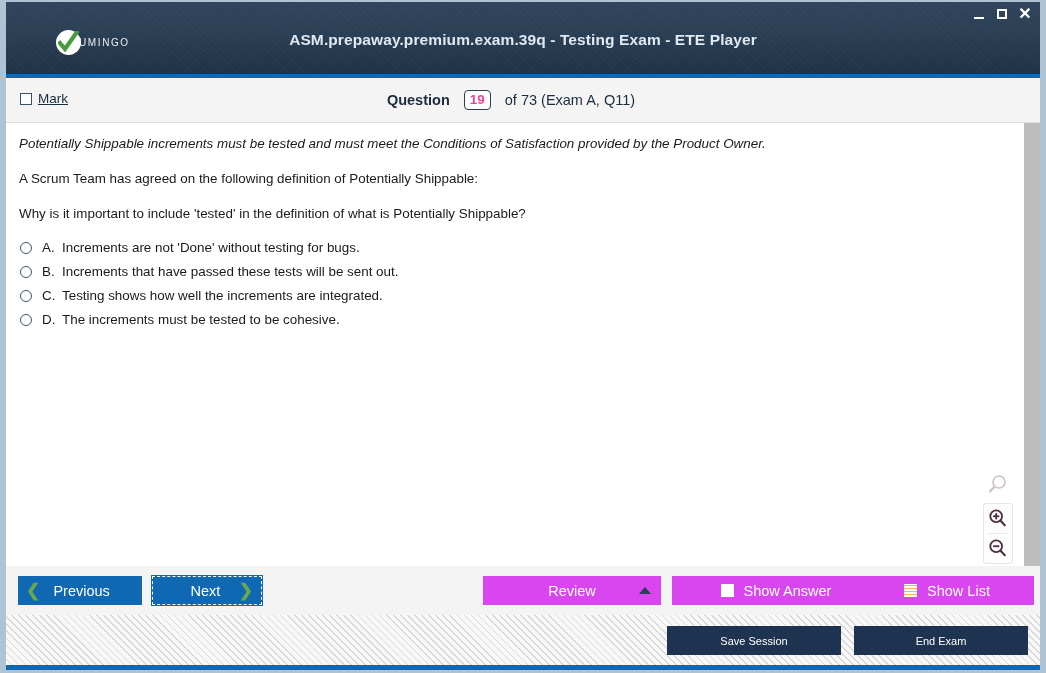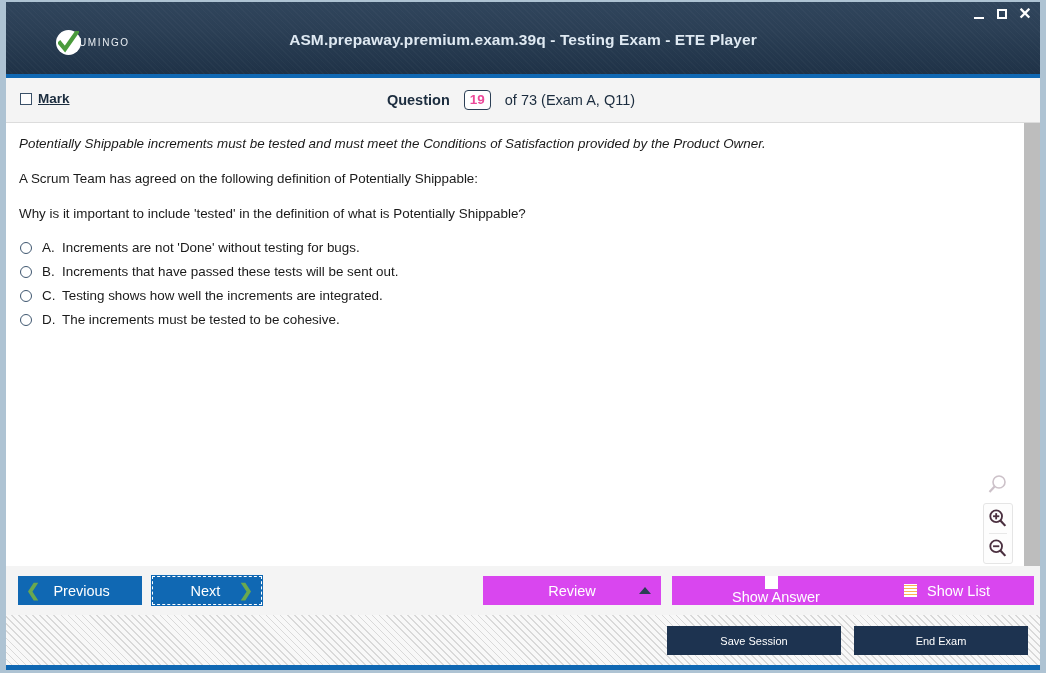--- a/index.html
+++ b/index.html
@@ -107,21 +107,21 @@
     position: absolute; left: 14px; top: 13px;
     display: flex; align-items: center; gap: 6px;
     font-size: 13.5px; color: #1b2c3e;
   }
   #mark-box {
     width: 12px; height: 12px;
     border: 1.3px solid #3a5068;
     background: #fdfdfd;
     box-sizing: border-box;
   }
-  #mark-label { text-decoration: underline; text-decoration-skip-ink: none; font-weight: bold; }
+  #mark-label { text-decoration: underline; text-decoration-skip-ink: none; }
   #mark-label .accel { text-decoration: underline; }
 
   #q-counter {
     position: absolute; left: 0; top: 12px; width: 1010px;
     text-align: center;
     font-size: 14.5px; color: #1b2c3e;
     display: flex; justify-content: center; align-items: center; gap: 14px;
   }
   #q-counter .lbl { font-weight: bold; }
   #q-num-box {
@@ -253,21 +253,21 @@
     justify-content: center;
   }
   #btn-review { left: 477px; width: 178px; padding: 0 10px; justify-content: space-between; }
   #btn-review .lbl { flex: 1; text-align: center; }
   .tri-up {
     width: 0; height: 0;
     border-left: 6px solid transparent;
     border-right: 6px solid transparent;
     border-bottom: 7px solid #2b3f55;
   }
-  #btn-show-answer { left: 666px; width: 208px; flex-direction: column; }
+  #btn-show-answer { left: 666px; width: 208px; }
   #btn-show-list { left: 854px; width: 174px; }
   .sq-icon {
     width: 13px; height: 13px;
     background: #ffffff;
     margin-right: 10px;
     flex: none;
   }
   .sq-icon.dotted {
     background:
       repeating-linear-gradient(0deg, #ffffff 0 2px, #fbb355 2px 3px),

